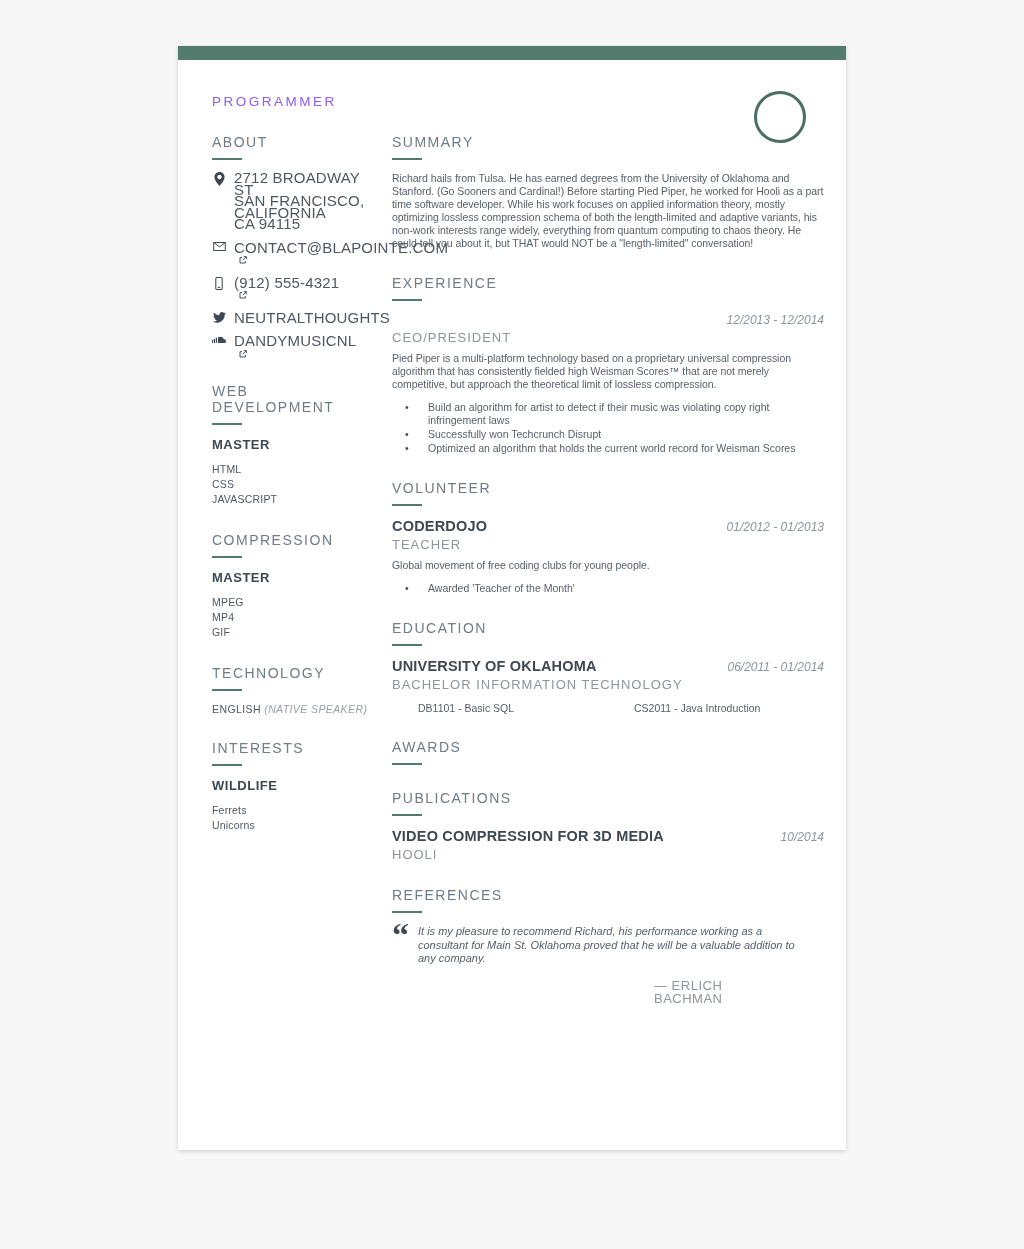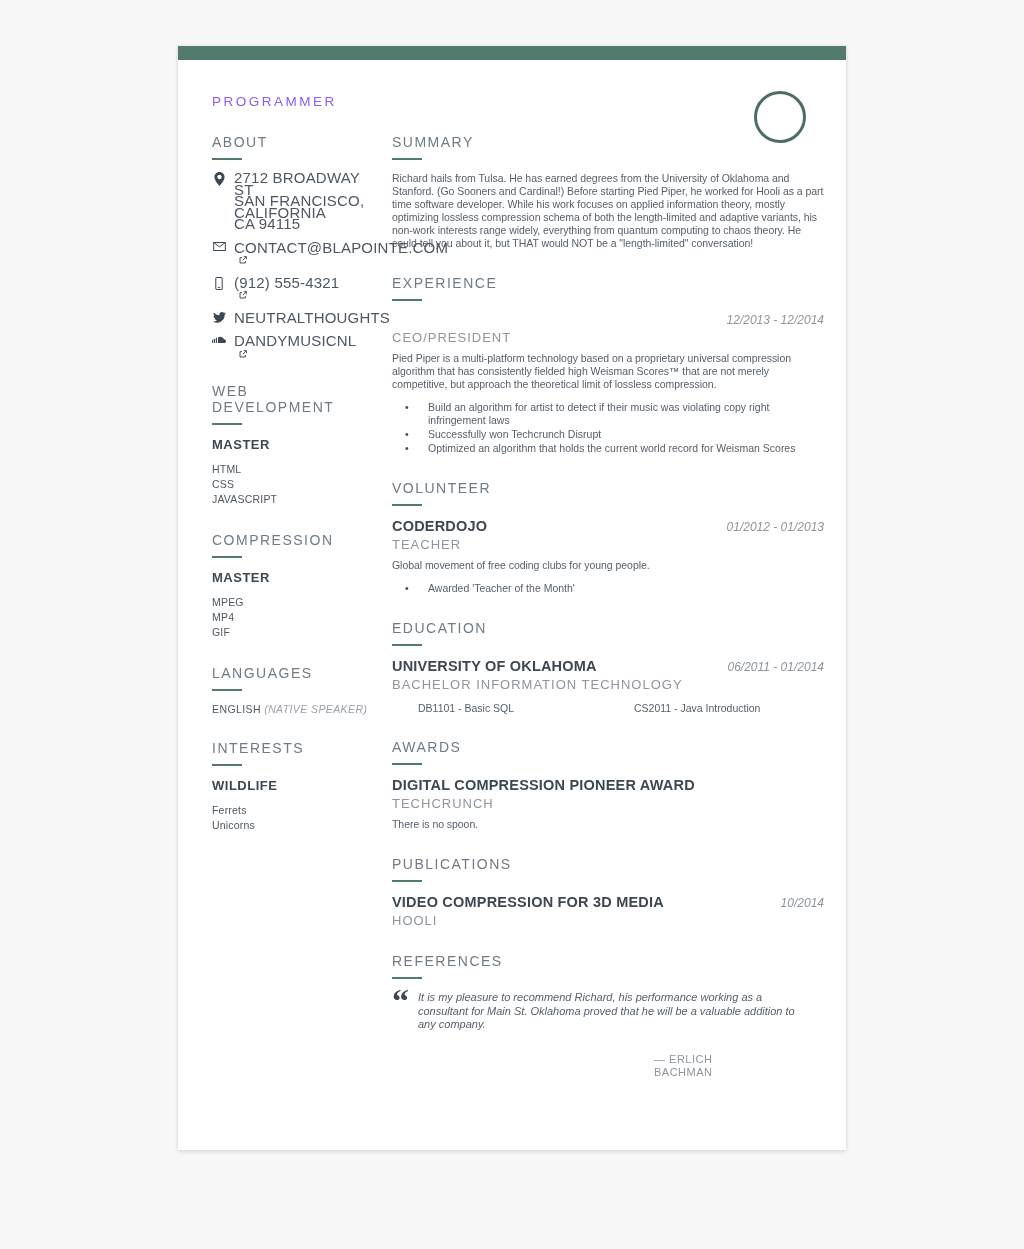--- a/index.html
+++ b/index.html
@@ -48,22 +48,22 @@
   ul.bullets { margin:10px 0 0; padding:0; list-style:none; }
   ul.bullets li { position:relative; padding-left:36px; font-size:10.5px; color:var(--body); line-height:13px; margin-bottom:1px; }
   ul.bullets li::before { content:"\2022"; position:absolute; left:13px; color:var(--dark); }
   .courses { display:flex; margin-top:10px; }
   .course { width:50%; padding-left:26px; font-size:10.5px; color:var(--body); }
 
   .quote-row { display:flex; margin-top:2px; }
   .quote-mark { width:26px; flex-shrink:0; font-family:"Liberation Serif", serif; font-weight:bold;
                 font-size:34px; line-height:20px; color:var(--dark); }
   .quote-text { flex:1; font-size:11px; font-style:italic; color:var(--body); line-height:13.5px; padding-right:10px; }
-  .quote-attr { width:120px; margin-left:auto; margin-right:50px; margin-top:21px;
-                font-size:11px; letter-spacing:.5px; color:var(--muted); line-height:13px; }
+  .quote-attr { width:120px; margin-left:auto; margin-right:50px; margin-top:13px;
+                font-size:13px; letter-spacing:.5px; color:var(--muted); line-height:13px; }
   .quote-attr span { display:block; }
 </style>
 </head>
 <body>
 
 <div class="canvas">
   <div class="page">
     <div class="topbar"></div>
 
     <div class="header">
@@ -170,21 +170,21 @@
           <div class="sec-rule"></div>
           <div class="sec-body">
             <div class="subhead">MASTER</div>
             <div class="skill-item">MPEG</div>
             <div class="skill-item">MP4</div>
             <div class="skill-item">GIF</div>
           </div>
         </div>
 
         <div class="section">
-          <h2 class="sec-head">LANGUAGES</h2>
+          <h2 class="sec-head">TECHNOLOGY</h2>
           <div class="sec-rule"></div>
           <div class="sec-body">
             <div class="lang-line">
               <span class="lang-name">ENGLISH</span>
               <span class="lang-note">(NATIVE SPEAKER)</span>
             </div>
           </div>
         </div>
 
         <div class="section">
@@ -252,25 +252,20 @@
             <div class="courses">
               <div class="course">DB1101 - Basic SQL</div>
               <div class="course">CS2011 - Java Introduction</div>
             </div>
           </div>
         </div>
 
         <div class="section">
           <h2 class="sec-head">AWARDS</h2>
           <div class="sec-rule"></div>
-          <div class="sec-body">
-            <div class="entry-title">DIGITAL COMPRESSION PIONEER AWARD</div>
-            <div class="entry-sub">TECHCRUNCH</div>
-            <div class="entry-text">There is no spoon.</div>
-          </div>
         </div>
 
         <div class="section">
           <h2 class="sec-head">PUBLICATIONS</h2>
           <div class="sec-rule"></div>
           <div class="sec-body">
             <div class="entry-row">
               <span class="entry-title">VIDEO COMPRESSION FOR 3D MEDIA</span>
               <span class="entry-date">10/2014</span>
             </div>

